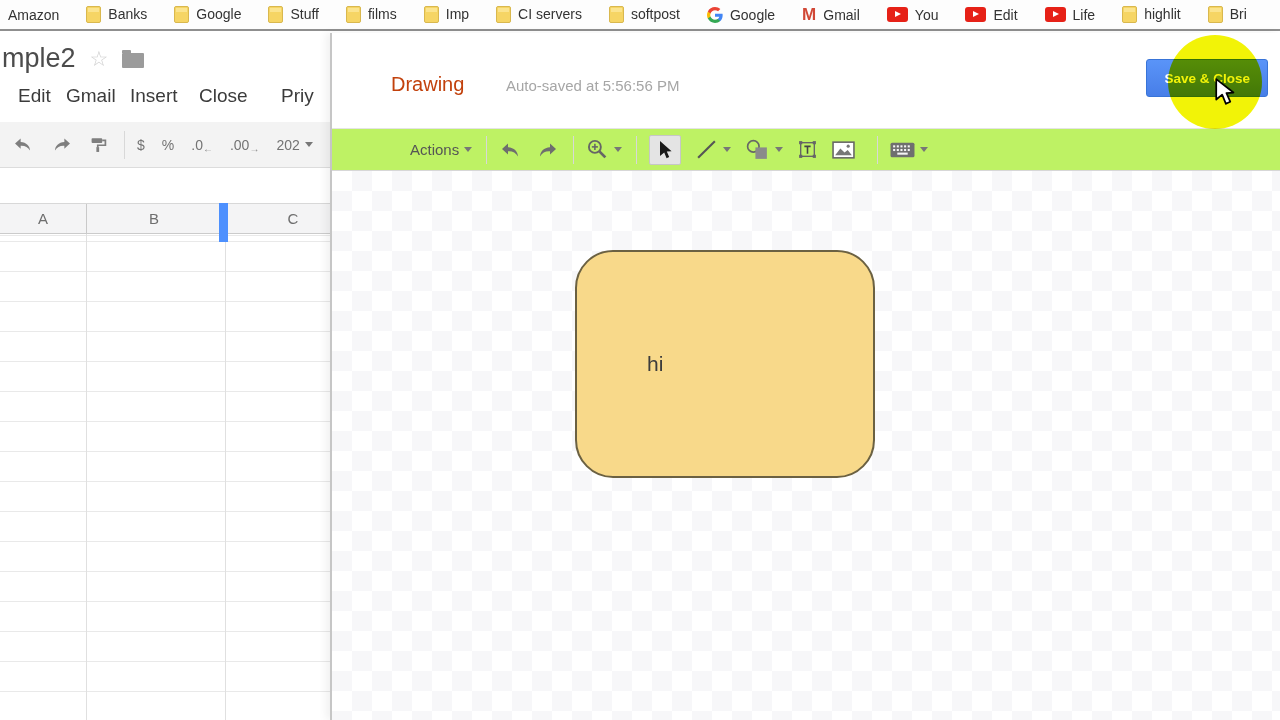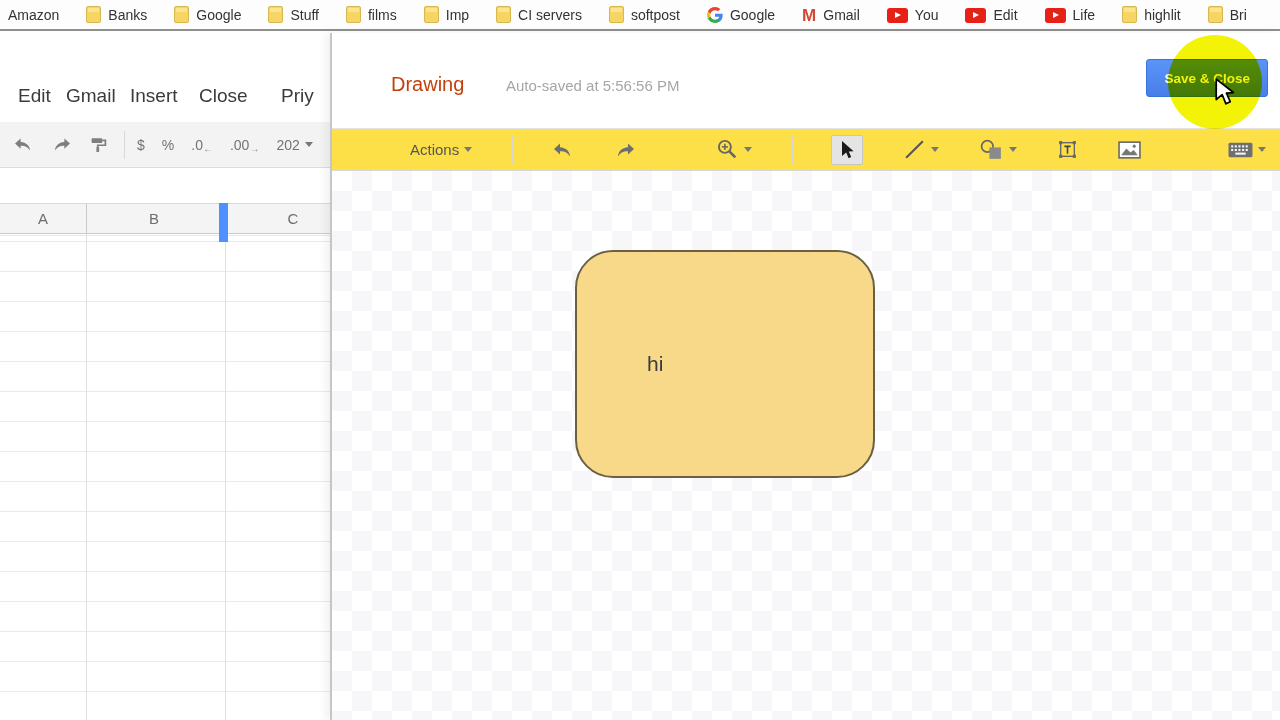--- a/index.html
+++ b/index.html
@@ -3,21 +3,21 @@
 <meta charset="utf-8">
 <style>
   html,body{margin:0;padding:0;width:1280px;height:720px;overflow:hidden;
     background:#fff;font-family:"Liberation Sans",sans-serif;}
   #root{position:relative;width:1280px;height:720px;}
 
   
   #bookmarks-bar{position:absolute;left:0;top:0;width:1280px;height:31px;
     background:#fdfdfd;border-bottom:2px solid #8f8f8f;display:flex;align-items:center;
     padding-left:8px;box-sizing:border-box;white-space:nowrap;overflow:hidden;}
-  .bm{display:flex;align-items:flex-end;gap:7px;margin-right:27px;font-size:14px;color:#333;cursor:pointer;flex:0 0 auto;}
+  .bm{display:flex;align-items:flex-start;gap:7px;margin-right:27px;font-size:14px;color:#333;cursor:pointer;flex:0 0 auto;}
   .ic-folder{width:13px;height:15px;background:#f6d564;border:1px solid #d9b84e;border-radius:2px;position:relative;}
   .ic-folder::before{content:"";position:absolute;left:1px;top:1px;right:1px;height:4px;background:#fbe48e;}
   .ic-yt{width:21px;height:15px;background:#e62117;border-radius:3px;position:relative;}
   .ic-yt::before{content:"";position:absolute;left:8px;top:4px;width:0;height:0;
     border-left:6px solid #fff;border-top:3.5px solid transparent;border-bottom:3.5px solid transparent;}
   .ic-gmail{color:#d14836;font-weight:bold;font-size:17px;line-height:15px;}
 
   
   #sheet-panel{position:absolute;left:0;top:33px;width:330px;height:687px;background:#fff;}
   #sheet-titlebar{position:absolute;left:2px;top:10px;display:flex;align-items:center;gap:14px;}
@@ -45,23 +45,23 @@
   .grid-vline{position:absolute;top:201px;width:1px;height:486px;background:#e0e0e0;}
 
   
   #dialog{position:absolute;left:330px;top:33px;width:950px;height:687px;background:#fff;
     border-left:2px solid #c6c6c6;box-sizing:border-box;box-shadow:-4px 0 8px rgba(0,0,0,0.06);}
   #dlg-title{position:absolute;left:59px;top:40px;font-size:20px;color:#c2410c;}
   #dlg-autosave{position:absolute;left:174px;top:44px;font-size:15px;color:#a6a6a6;}
   #save-close-btn{position:absolute;right:12px;top:26px;height:38px;padding:0 17px;
     background:linear-gradient(#5a94f8,#477ee8);border:1px solid #3874d8;border-radius:3px;
     color:#fff;font-weight:bold;font-size:13.5px;font-family:"Liberation Sans",sans-serif;cursor:pointer;}
-  #dlg-toolbar{position:absolute;left:0;top:95px;width:100%;height:43px;background:#fde047;
+  #dlg-toolbar{position:absolute;left:0;top:95px;width:100%;height:43px;background:#bef264;
     border-top:1px solid #e4e4e4;border-bottom:1px solid #d7d7d7;box-sizing:border-box;
-    display:flex;align-items:center;padding-left:78px;justify-content:space-between;}
+    display:flex;align-items:center;padding-left:78px;}
   .dt-item{display:flex;align-items:center;margin-right:14px;cursor:pointer;}
   #actions-label{font-size:15px;color:#555;}
   .tool-pressed{background:#e4e4e4;border:1px solid #c6c6c6;border-radius:2px;padding:4px 7px;}
   #canvas{position:absolute;left:0;top:138px;right:0;bottom:0;background-color:#fff;
     background-image:
       linear-gradient(45deg,#f7f7f9 25%,transparent 25%,transparent 75%,#f7f7f9 75%),
       linear-gradient(45deg,#f7f7f9 25%,transparent 25%,transparent 75%,#f7f7f9 75%);
     background-size:40px 40px;background-position:0 0,20px 20px;}
   #shape{position:absolute;left:243px;top:79px;width:300px;height:228px;border-radius:38px;
     background:#f8d98a;border:2px solid #6b6142;box-sizing:border-box;cursor:move;}
@@ -138,20 +138,25 @@
         <span class="ic-folder"></span>
         <span>highlit</span>
       </div>
     <div class="bm">
         <span class="ic-folder"></span>
         <span>Bri</span>
       </div>
   </div>
 
   <div id="sheet-panel">
+    <div id="sheet-titlebar">
+      <span id="sheet-title">mple2</span>
+      <span class="star">☆</span>
+      <span class="gfolder"></span>
+    </div>
 
     <span class="menu-item" style="left:18px">Edit</span>
     <span class="menu-item" style="left:66px">Gmail</span>
     <span class="menu-item" style="left:130px">Insert</span>
     <span class="menu-item" style="left:199px">Close</span>
     <span class="menu-item" style="left:281px">Priy</span>
 
     <div id="sheet-toolbar">
       <span class="st-btn">
         <svg width="22" height="15" viewBox="0 0 20 16">

